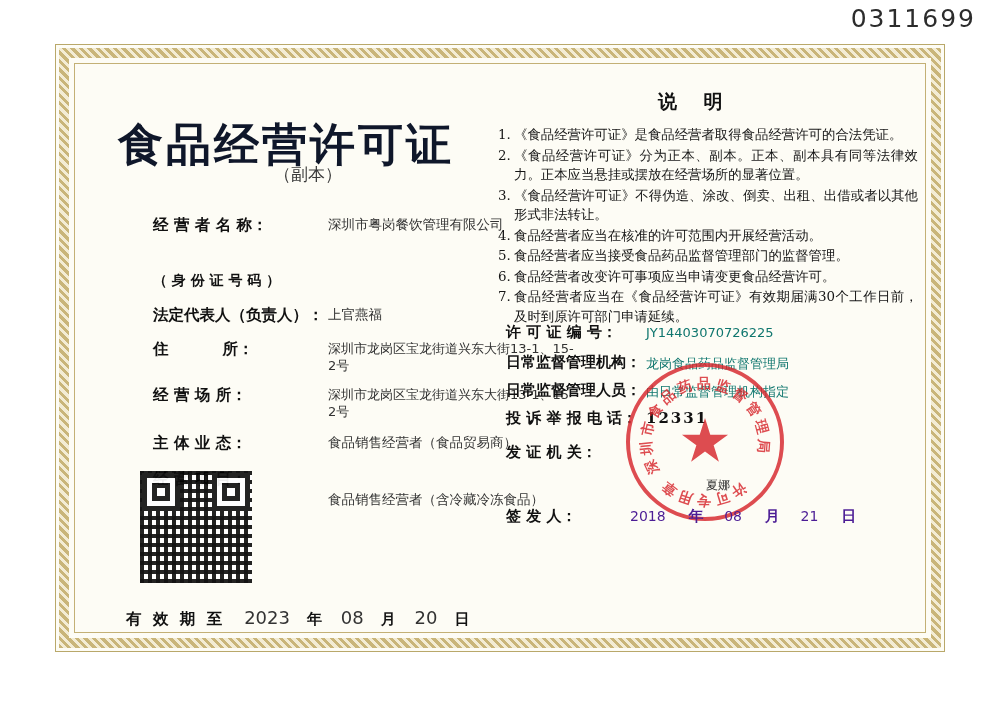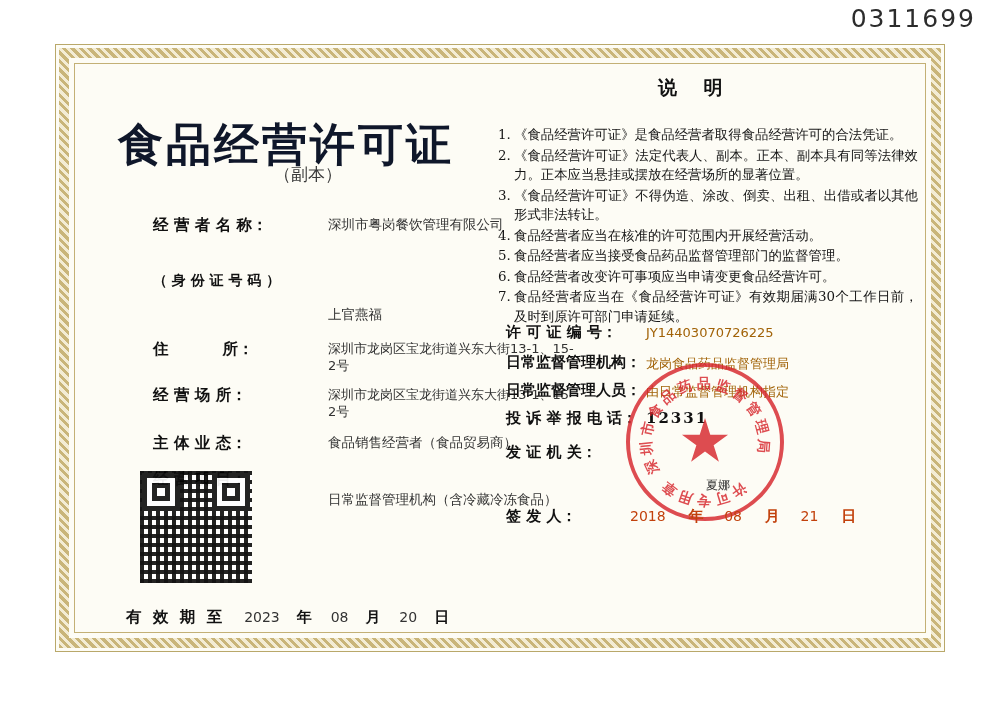--- a/index.html
+++ b/index.html
@@ -166,42 +166,42 @@
   }
   #validity .lab {
     font-family: "DejaVu Serif", "Liberation Serif", serif;
     font-weight: bold;
     letter-spacing: 3px;
     color: #111;
     text-align: center;
   }
   #validity .v {
     font-family: "DejaVu Sans", "Liberation Sans", sans-serif;
-    font-size: 14px;
+    font-size: 18px;
     color: #333;
   }
   #validity .u {
     font-family: "DejaVu Serif", "Liberation Serif", serif;
     font-weight: bold;
     color: #111;
     font-size: 15px;
   }
 
   
   #right-col {
     position: absolute;
     right: 4px;
     top: 0;
     width: 420px;
     height: 100%;
   }
   #notes-title {
     position: absolute;
     left: 160px;
-    top: 8px;
+    top: 22px;
     font-family: "DejaVu Serif", "Liberation Serif", serif;
     font-weight: bold;
     font-size: 19px;
     letter-spacing: 10px;
     color: #111;
   }
   #notes {
     position: absolute;
     left: 0;
     top: 58px;
@@ -239,21 +239,21 @@
     font-size: 15px;
     color: #111;
     white-space: pre;
   }
   .rvalue {
     position: absolute;
     left: 140px;
     top: 2px;
     font-family: "DejaVu Sans", "Liberation Sans", sans-serif;
     font-size: 13px;
-    color: #a16207;
+    color: #0f766e;
   }
   .rvalue.bigmono {
     font-family: "DejaVu Serif", "Liberation Serif", serif;
     font-weight: bold;
     font-size: 15px;
     letter-spacing: 2px;
     color: #111;
     top: 0;
   }
 
@@ -303,21 +303,21 @@
     font-family: Liberation Mono, monospace;
     font-size: 12px;
     color: #333;
     padding-left: 36px;
   }
   #issue-date {
     position: absolute;
     left: 132px;
     top: 440px;
     font-size: 15px;
-    color: #c2410c;
+    color: #4c1d95;
   }
   #issue-date .n {
     font-family: "DejaVu Sans", "Liberation Sans", sans-serif;
     font-size: 14px;
   }
   #issue-date .u {
     font-family: "DejaVu Serif", "Liberation Serif", serif;
     font-weight: bold;
     font-size: 15px;
   }
@@ -341,41 +341,42 @@
       <div class="frow" style="top:148px">
         <span class="flabel">经 营 者 名 称：</span>
         <span class="fvalue">深圳市粤岗餐饮管理有限公司</span>
       </div>
 
       <div class="frow" style="top:204px">
         <span class="flabel" style="font-size:14px">（ 身 份 证 号 码 ）</span>
       </div>
 
       <div class="frow" style="top:238px">
+        <span class="flabel">法定代表人（负责人）：</span>
         <span class="fvalue">上官燕福</span>
       </div>
 
       <div class="frow" style="top:272px">
         <span class="flabel">住          所：</span>
         <span class="fvalue small">深圳市龙岗区宝龙街道兴东大街13-1、15-2号</span>
       </div>
 
       <div class="frow" style="top:318px">
         <span class="flabel">经 营 场 所：</span>
         <span class="fvalue small">深圳市龙岗区宝龙街道兴东大街13-1、15-2号</span>
       </div>
 
       <div class="frow" style="top:366px">
         <span class="flabel">主 体 业 态：</span>
         <span class="fvalue">食品销售经营者（食品贸易商）</span>
       </div>
 
       <div class="frow" style="top:402px">
         <span class="flabel">经 营 项 目：</span>
-        <span class="fvalue" style="top:22px">日常监督管理机构（含冷藏冷冻食品）</span>
+        <span class="fvalue" style="top:22px">食品销售经营者（含冷藏冷冻食品）</span>
       </div>
 
       <div id="qr"></div>
 
       <div id="validity">
         <span class="lab">有 效 期 至</span>
         <span class="v" style="margin-left:14px">2023</span>
         <span class="u" style="margin-left:12px">年</span>
         <span class="v" style="margin-left:14px">08</span>
         <span class="u" style="margin-left:12px">月</span>
@@ -383,21 +384,21 @@
         <span class="u" style="margin-left:12px">日</span>
       </div>
     </div>
 
     <div id="right-col">
 
       <div id="notes-title">说  明</div>
 
       <ul id="notes">
         <li><span class="num">1.</span><span>《食品经营许可证》是食品经营者取得食品经营许可的合法凭证。</span></li>
-        <li><span class="num">2.</span><span>《食品经营许可证》法定代表人、副本。正本、副本具有同等法律效力。正本应当悬挂或摆放在经营场所的显著位置。</span></li>
+        <li><span class="num">2.</span><span>《食品经营许可证》分为正本、副本。正本、副本具有同等法律效力。正本应当悬挂或摆放在经营场所的显著位置。</span></li>
         <li><span class="num">3.</span><span>《食品经营许可证》不得伪造、涂改、倒卖、出租、出借或者以其他形式非法转让。</span></li>
         <li><span class="num">4.</span><span>食品经营者应当在核准的许可范围内开展经营活动。</span></li>
         <li><span class="num">5.</span><span>食品经营者应当接受食品药品监督管理部门的监督管理。</span></li>
         <li><span class="num">6.</span><span>食品经营者改变许可事项应当申请变更食品经营许可。</span></li>
         <li><span class="num">7.</span><span>食品经营者应当在《食品经营许可证》有效期届满30个工作日前，及时到原许可部门申请延续。</span></li>
       </ul>
 
       <div class="rrow" style="top:256px">
         <span class="rlabel">许 可 证 编 号：</span>
         <span class="rvalue">JY14403070726225</span>

